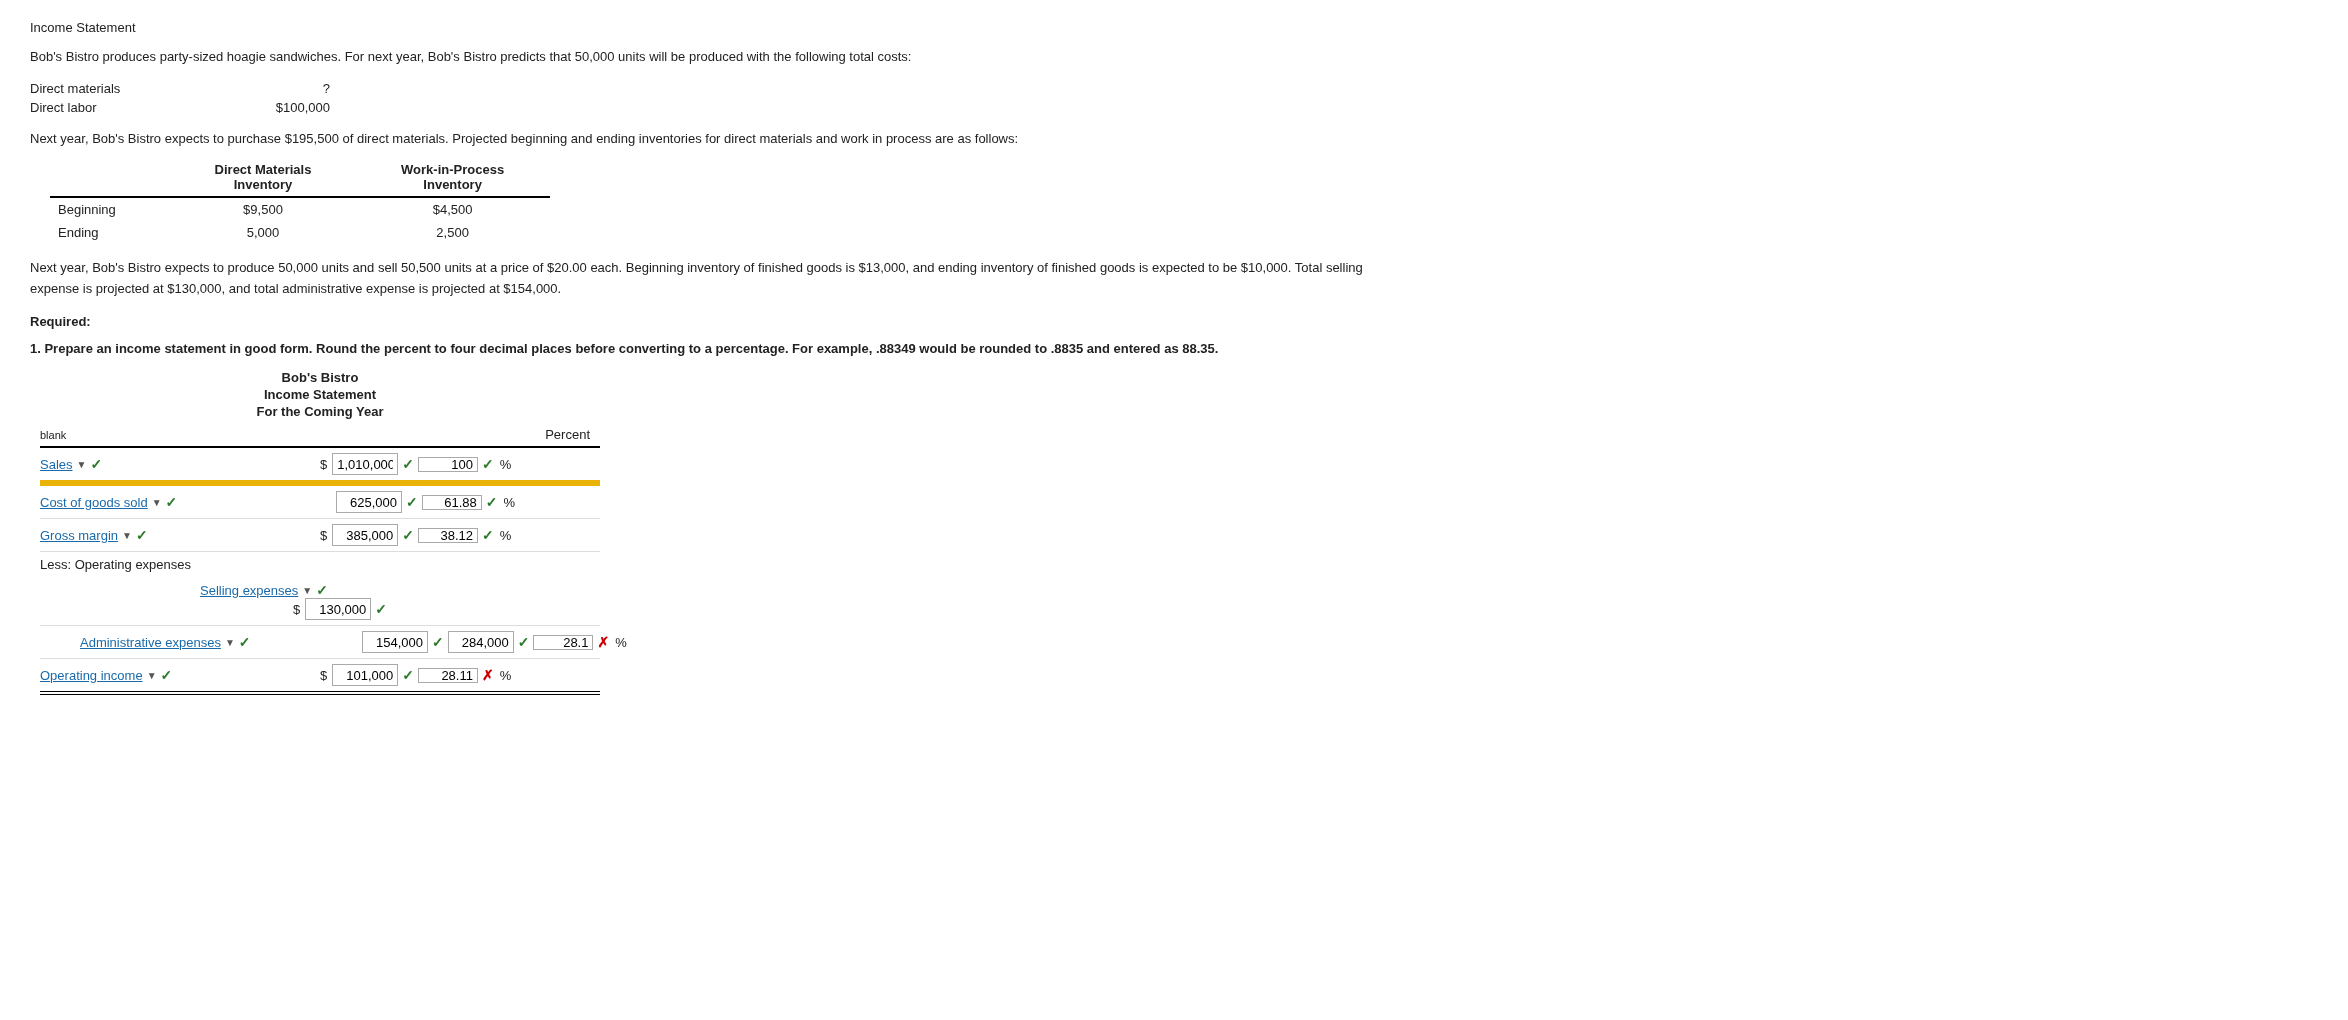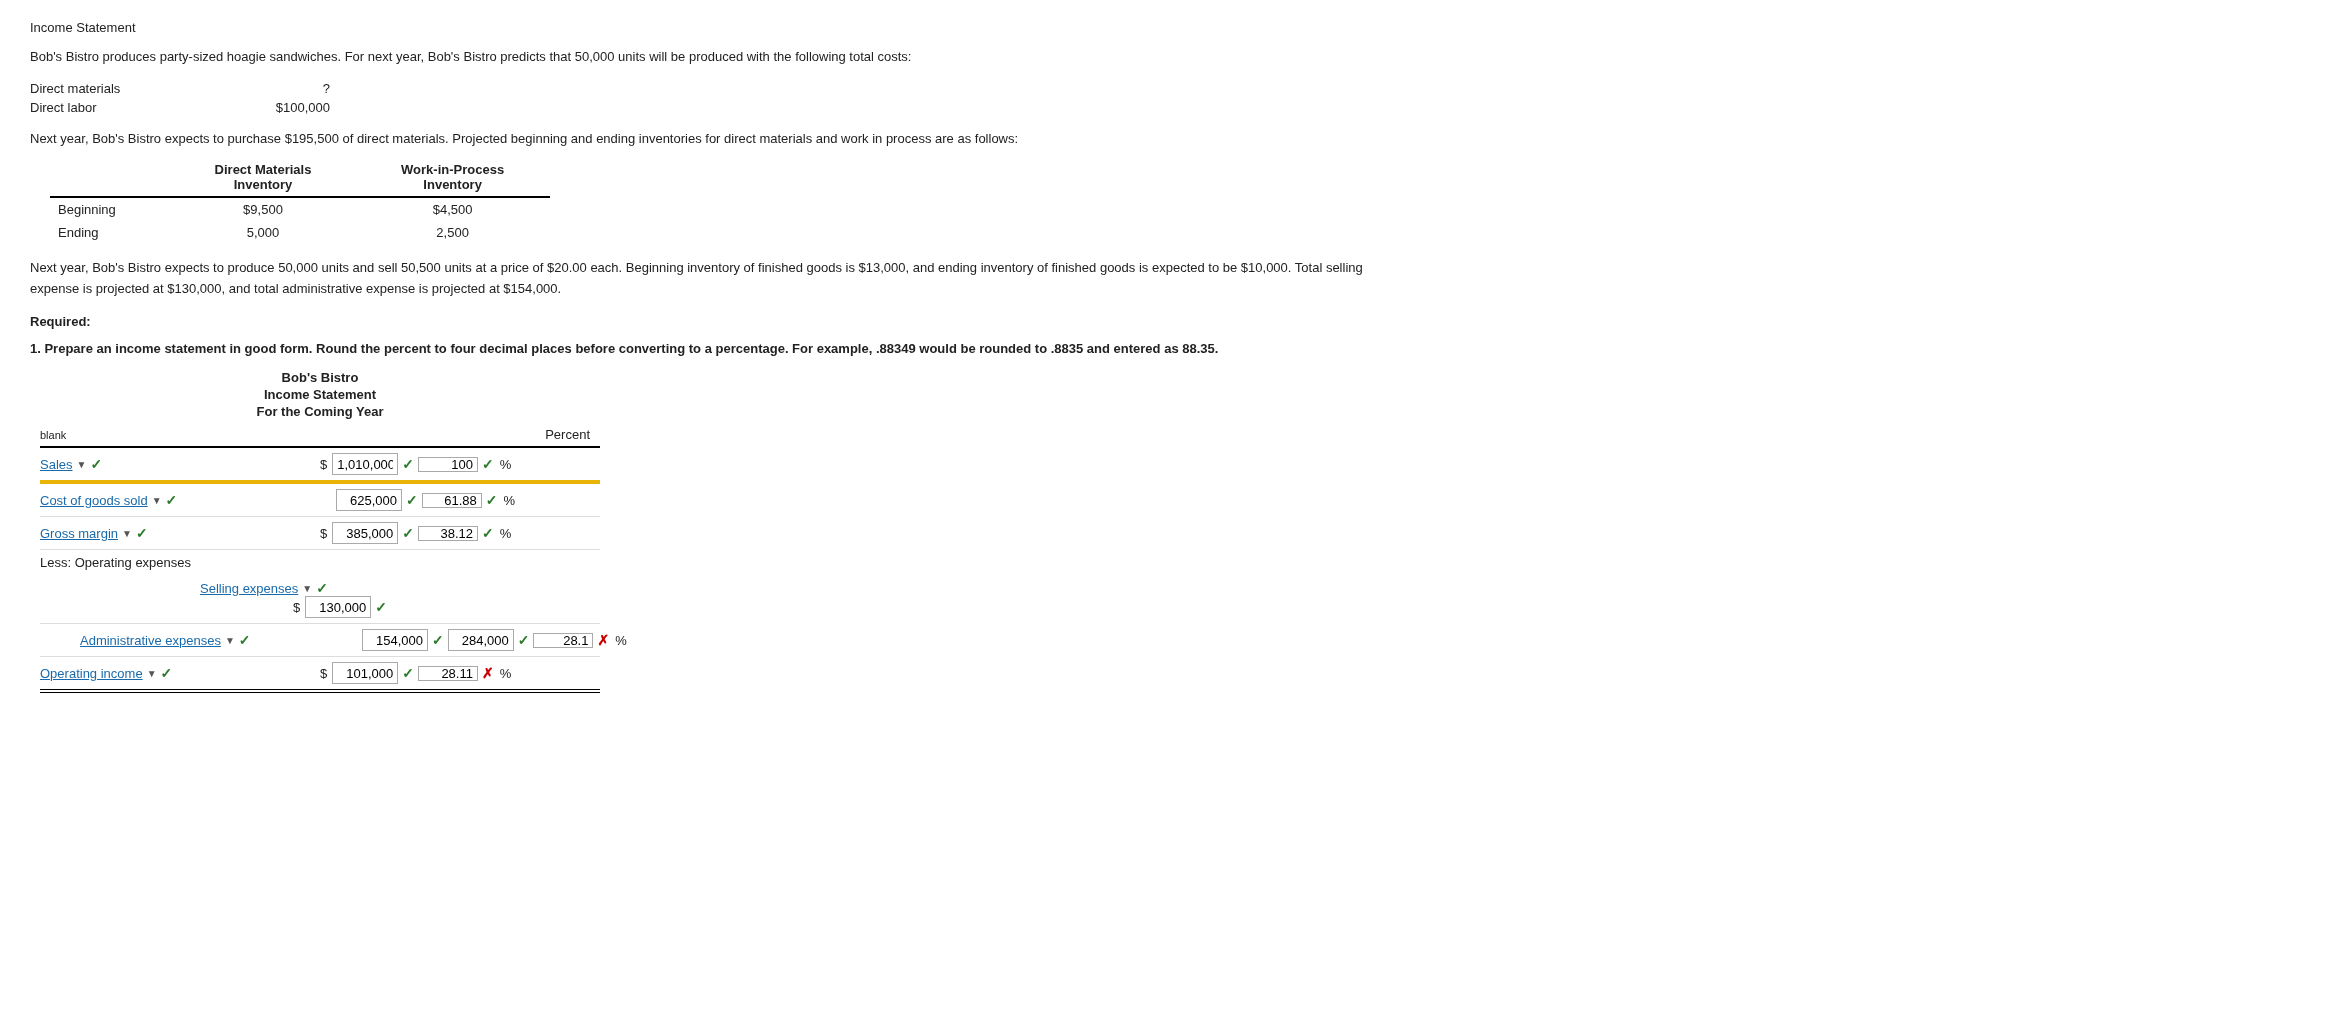--- a/index.html
+++ b/index.html
@@ -220,21 +220,21 @@
   <div class="statement-subtitle">Income Statement</div>
   <div class="statement-period">For the Coming Year</div>
 
   <div style="display:flex; align-items:center; margin-bottom:4px;">
     <span style="width:280px;" class="blank-label">blank</span>
     <span style="margin-left:auto; margin-right:10px;">Percent</span>
   </div>
 
   <div style="border-top:2px solid #000; margin-bottom:0;"></div>
 
-  <div style="display:flex; align-items:center; padding: 5px 0; border-bottom:4px solid #eab308;">
+  <div style="display:flex; align-items:center; padding: 5px 0; border-bottom:6px solid #eab308;">
     <div class="stmt-label">
       <a href="#">Sales</a>
       <span class="dropdown-arrow">▼</span>
       <span class="check-green">✓</span>
     </div>
     <div class="stmt-fields">
       <span class="dollar-sign">$</span>
       <input class="input-box" type="text" value="1,010,000" style="">
       <span class="check-green">✓</span>
       <input class="input-box-small" type="text" value="100" style="">

